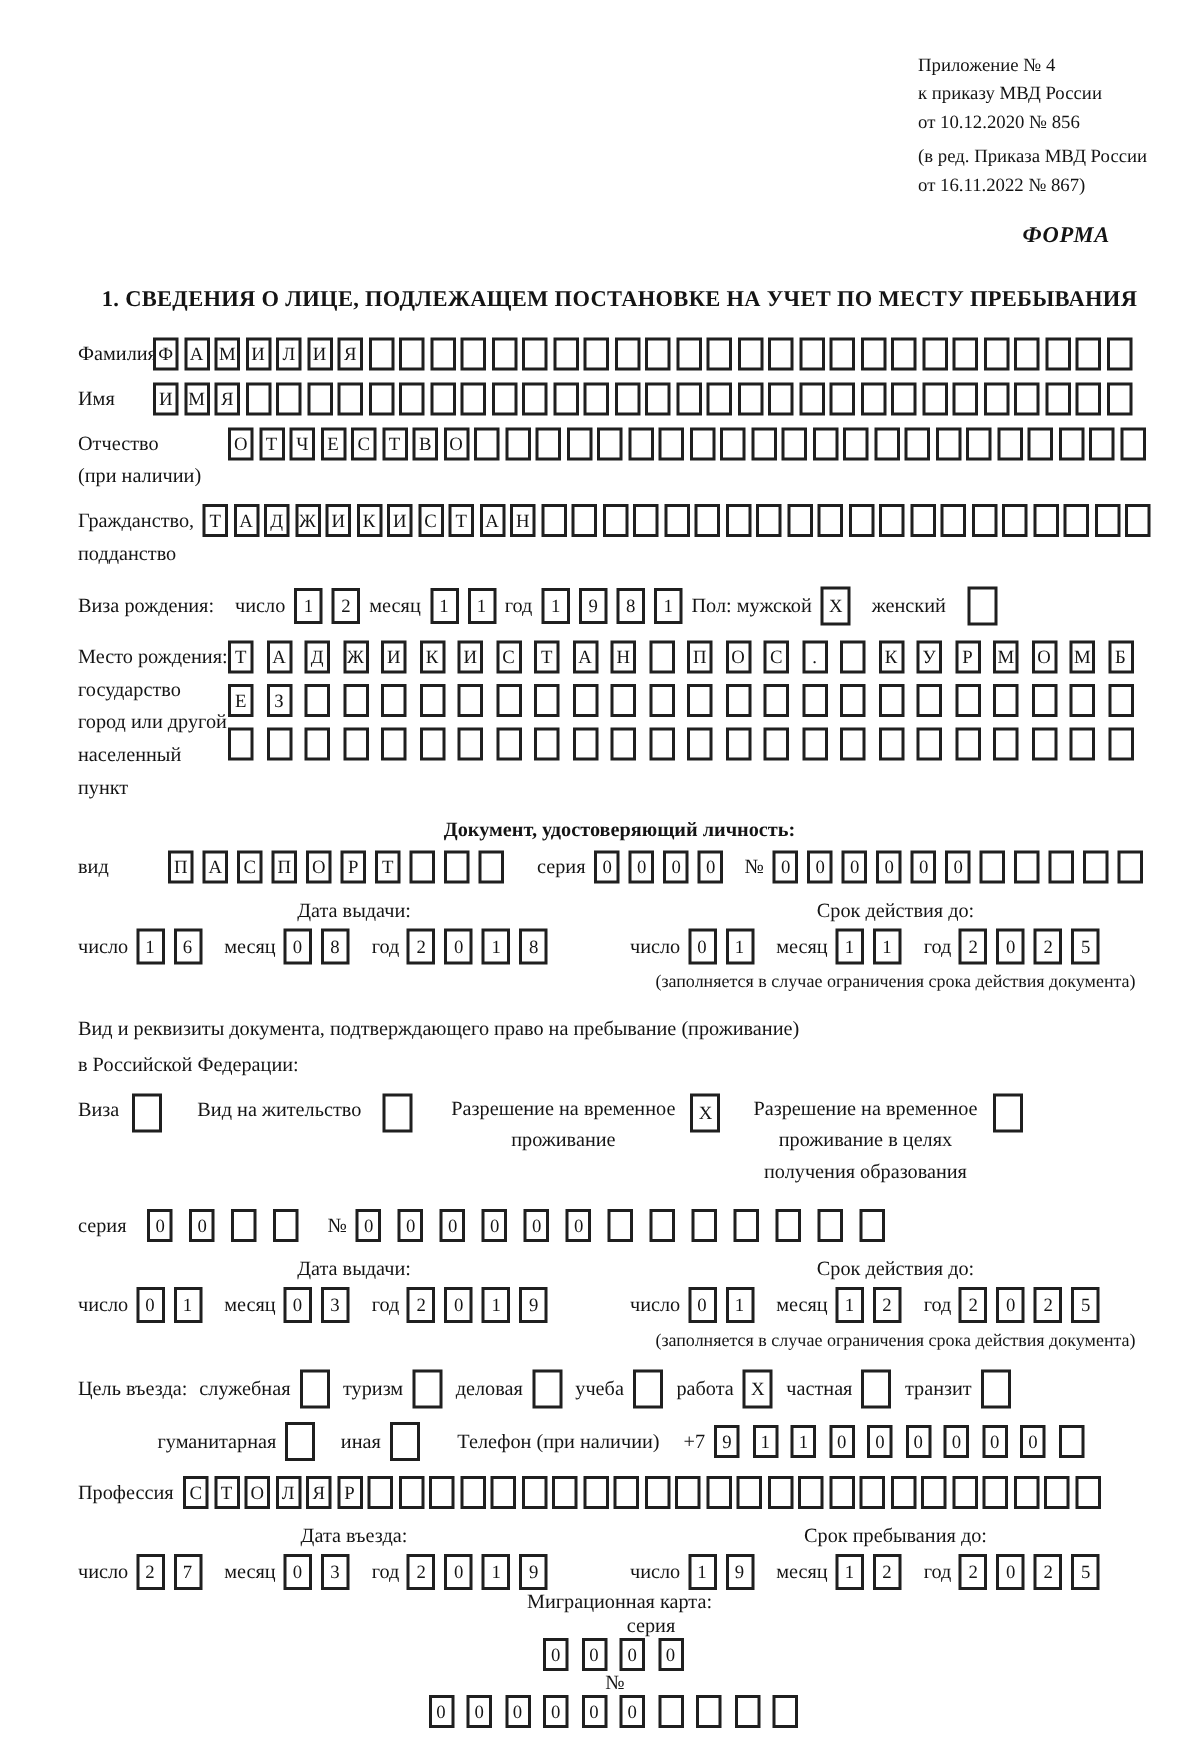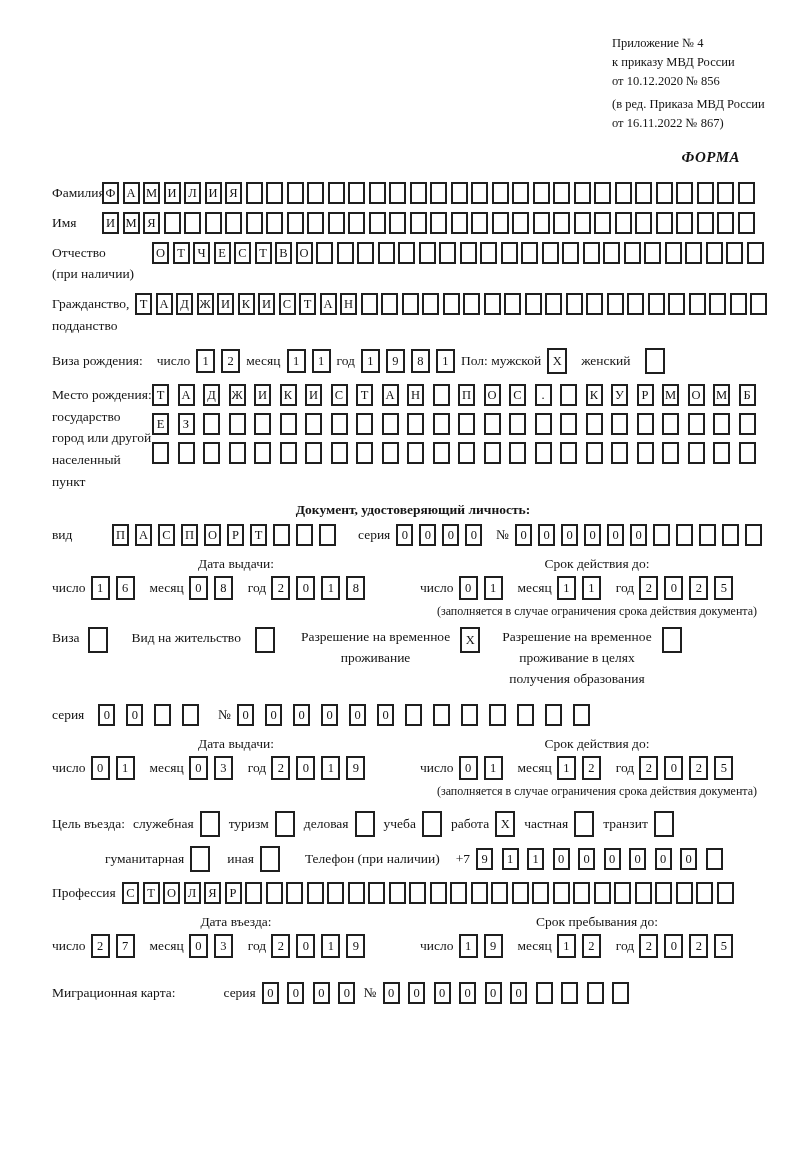--- a/index.html
+++ b/index.html
@@ -72,20 +72,21 @@
     <div>от 10.12.2020 № 856</div>
     <div class="appendix-note">
       <div>(в ред. Приказа МВД России</div>
       <div>от 16.11.2022 № 867)</div>
     </div>
   </div>
 
   <div class="forma">ФОРМА</div>
 
 
+  <div class="sec-heading">1. СВЕДЕНИЯ О ЛИЦЕ, ПОДЛЕЖАЩЕМ ПОСТАНОВКЕ НА УЧЕТ ПО МЕСТУ ПРЕБЫВАНИЯ</div>
 
   <div class="frow" style="margin-top:16px;">
     <div class="flabel lw50">Фамилия</div>
     <div class="cells">
         <span class="cell">Ф</span>
         <span class="cell">А</span>
         <span class="cell">М</span>
         <span class="cell">И</span>
         <span class="cell">Л</span>
         <span class="cell">И</span>
@@ -429,20 +430,24 @@
             <span class="cell">2</span>
             <span class="cell">0</span>
             <span class="cell">2</span>
             <span class="cell">5</span>
           </span>
       </div>
       <div class="dnote">(заполняется в случае ограничения срока действия документа)</div>
     </div>
   </div>
 
+  <div class="intro">
+    <div>Вид и реквизиты документа, подтверждающего право на пребывание (проживание)</div>
+    <div>в Российской Федерации:</div>
+  </div>
 
   <div class="visa-row">
     <div class="visa-item">
       <span class="vlbl">Виза</span>
       <span class="cell checkbox ml8"></span>
     </div>
     <div class="visa-item" style="margin-left:24px;">
       <span class="vlbl">Вид на жительство</span>
       <span class="cell checkbox ml14"></span>
     </div>
@@ -652,21 +657,21 @@
         <span class="cells dcells">
             <span class="cell">2</span>
             <span class="cell">0</span>
             <span class="cell">2</span>
             <span class="cell">5</span>
           </span>
       </div>
     </div>
   </div>
 
-  <div class="frow" style="margin-top:24px;">
+  <div class="frow" style="margin-top:0;flex-direction:column;">
     <span>Миграционная карта:</span>
     <span class="inl" style="margin-left:48px;">серия</span>
     <div class="cells gap8">
         <span class="cell">0</span>
         <span class="cell">0</span>
         <span class="cell">0</span>
         <span class="cell">0</span>
       </div>
     <span class="inl">№</span>
     <div class="cells gap8">

